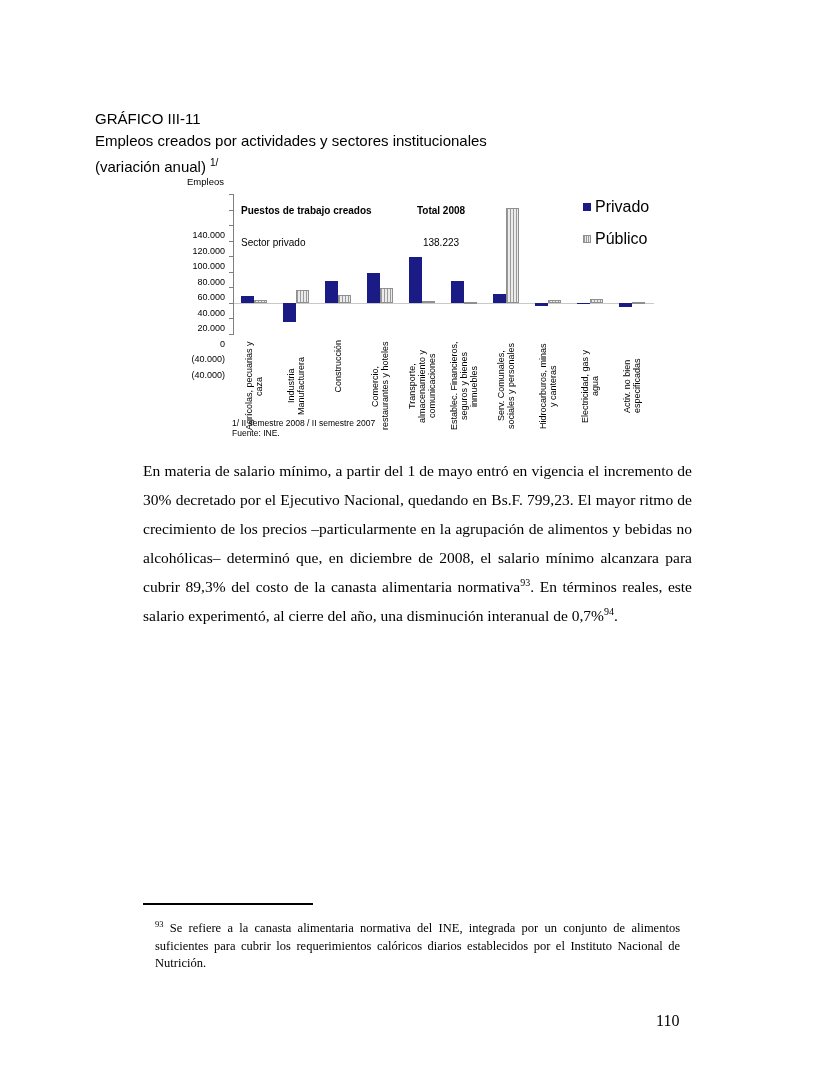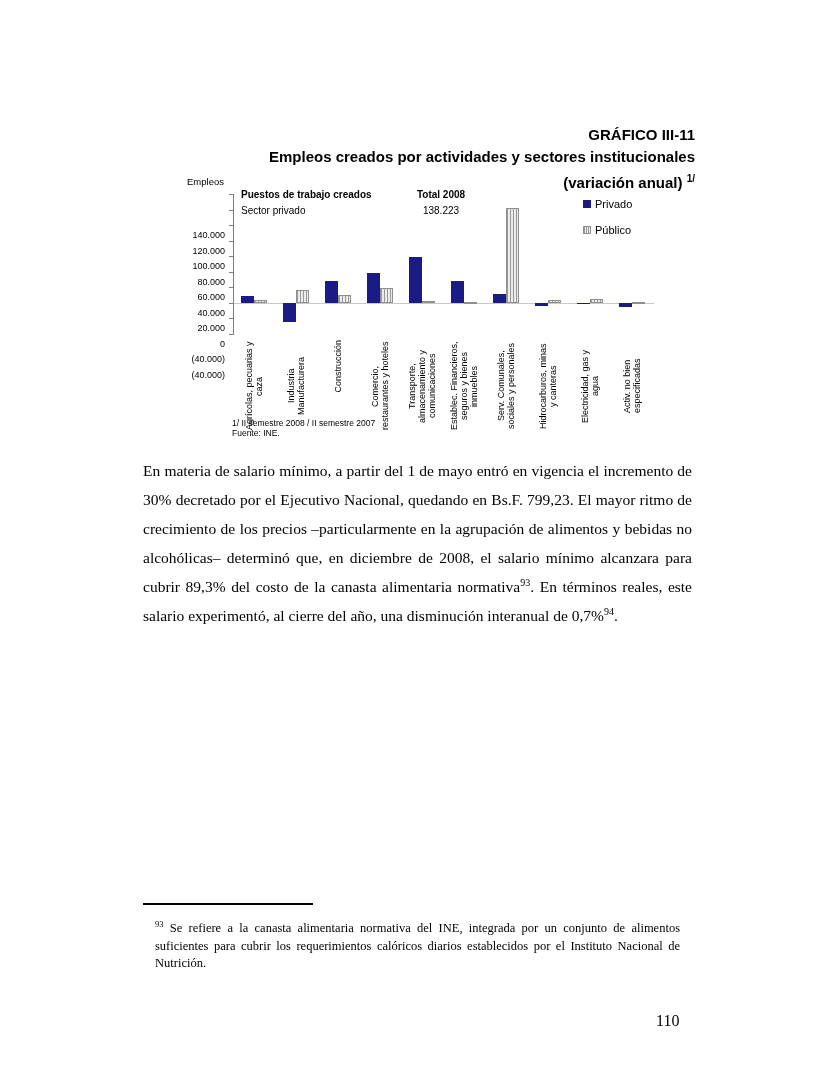--- a/index.html
+++ b/index.html
@@ -1,43 +1,43 @@
 <!DOCTYPE html>
 <html><head>
 <meta charset="utf-8">
 <style>
   html,body{margin:0;padding:0;background:#ffffff;}
   .page{position:relative;width:834px;height:1080px;background:#fff;font-family:"Liberation Serif",serif;color:#000;overflow:hidden;}
 
   
-  .chart-titles{position:absolute;top:124px;left:95px;width:600px;text-align:right;
-    font-family:"Liberation Sans",sans-serif;font-weight:bold;font-size:15px;line-height:22px;}
+  .chart-titles{position:absolute;top:108px;left:95px;width:600px;text-align:left;
+    font-family:"Liberation Sans",sans-serif;font-weight:normal;font-size:15px;line-height:22px;}
   .chart-titles sup{font-size:10px;}
 
   
   .chart-area{position:absolute;left:185px;top:174px;width:480px;height:275px;
     font-family:"Liberation Sans",sans-serif;font-size:9px;}
   .empleos-label{position:absolute;left:2px;top:2px;font-size:9.5px;}
   .yaxis-labels{position:absolute;left:0;top:20px;width:42px;height:140px;}
   .ytick-label{position:absolute;right:2px;transform:translateY(-50%);font-size:9px;white-space:nowrap;margin-top:41px;}
   .plot-area{position:absolute;left:48px;top:20px;width:420px;height:140px;border-left:1px solid #7f7f7f;}
   .ytick-mark{position:absolute;left:-5px;width:5px;height:1px;background:#7f7f7f;}
   .zero-line{position:absolute;left:0;width:420px;height:1px;background:#c9c9c9;}
   .bar{position:absolute;}
   .bar-privado{background:#1b1b85;}
   .bar-publico{background:repeating-linear-gradient(90deg,#9a9a9a 0 1px,#ebebeb 1px 3px);
     border:1px solid #8f8f8f;box-sizing:border-box;}
 
   .inset-table{position:absolute;left:56px;top:12px;width:255px;font-size:10px;}
-  .inset-row{display:flex;height:16px;align-items:center;}
+  .inset-row{display:flex;height:16px;align-items:center;margin-top:16px;}
   .inset-col1{width:150px;}
   .inset-col2{width:100px;text-align:center;}
   .inset-header{font-weight:bold;}
 
-  .legend{position:absolute;left:398px;top:24px;font-size:11px;}
+  .legend{position:absolute;left:398px;top:24px;font-size:16px;}
   .legend-item{display:flex;align-items:center;margin-bottom:14px;}
   .legend-swatch{width:8px;height:8px;margin-right:4px;flex:0 0 auto;}
   .swatch-privado{background:#1b1b85;}
   .swatch-publico{background:repeating-linear-gradient(90deg,#9a9a9a 0 1px,#ebebeb 1px 2px);border:1px solid #8f8f8f;box-sizing:border-box;}
 
   .xaxis-labels{position:absolute;left:48px;top:166px;width:420px;height:102px;}
   .xlabel-slot{position:absolute;top:0;width:42px;height:102px;display:flex;justify-content:center;align-items:flex-start;}
   .xlabel{writing-mode:vertical-rl;transform:rotate(180deg);max-height:92px;font-size:9px;line-height:10px;text-align:center;}
 
   .chart-footnote{position:absolute;left:47px;top:244px;font-size:8.5px;line-height:10px;}

